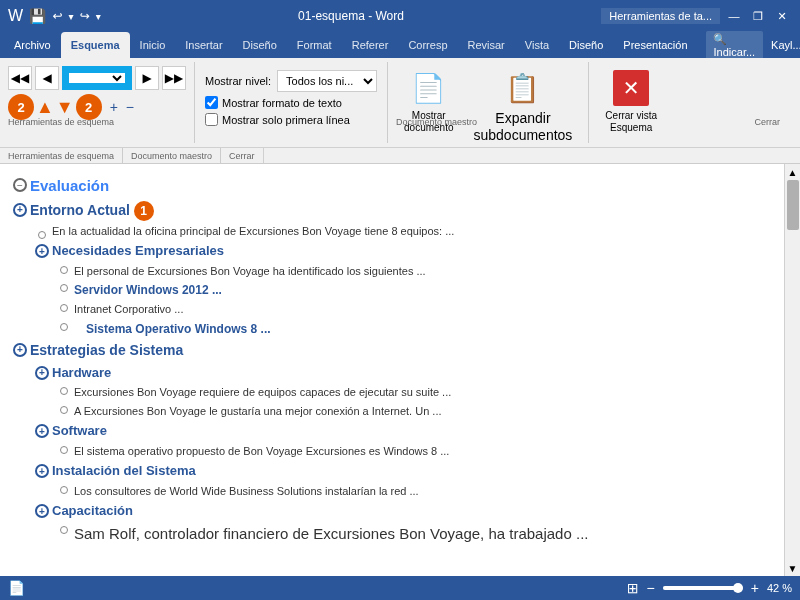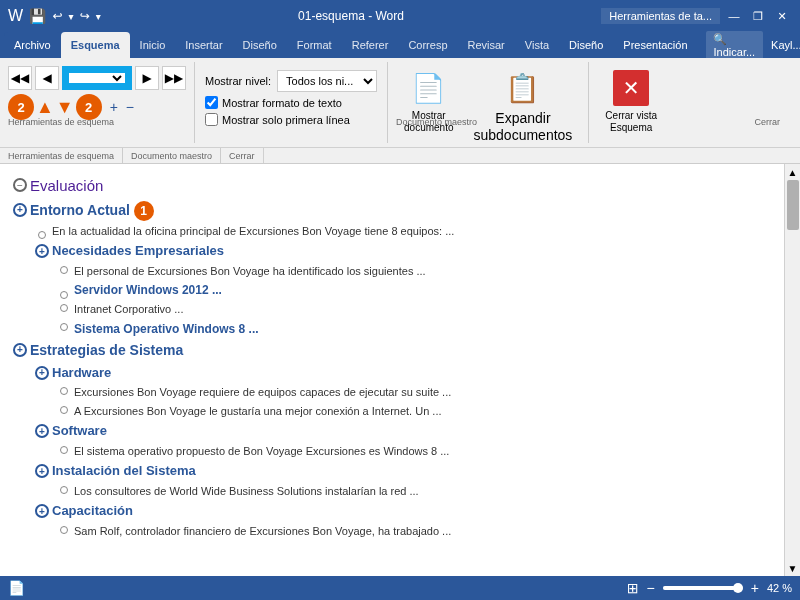--- a/index.html
+++ b/index.html
@@ -317,21 +317,21 @@
     <div class="ribbon-bottom-section" style="padding:0 8px; font-size:9px; color:#666;">Cerrar</div>
   </div>
 
   <div style="flex:1; overflow:hidden; display:flex; background:white;">
     <div class="doc-area" style="flex:1; overflow-y:auto; padding:10px 20px 10px 10px;" id="doc-content">
 
     <div style="display: flex; align-items: flex-start; padding: 1px 0px;">
           <div style="width: 20px; min-width: 20px; display: flex; align-items: center; justify-content: center; margin-top: 3px;">
             <div style="width:14px;height:14px;border:2px solid #666;border-radius:50%;display:flex;align-items:center;justify-content:center;font-size:10px;color:#666;cursor:pointer;">−</div>
           </div>
-          <div style="flex: 1 1 0%; font-size: 15px; color: #4c1d95; font-weight: normal; line-height: 1.5;">Evaluación</div>
+          <div style="flex: 1 1 0%; font-size: 15px; color: #3b82f6; font-weight: bold; line-height: 1.5;">Evaluación</div>
         </div>
         <div style="display: flex; align-items: flex-start; padding: 1px 0px;">
           <div style="width: 20px; min-width: 20px; display: flex; align-items: center; justify-content: center; margin-top: 3px;">
             <div style="width:14px;height:14px;border:2px solid #2b579a;border-radius:50%;display:flex;align-items:center;justify-content:center;font-size:10px;color:#2b579a;font-weight:bold;cursor:pointer;">+</div>
           </div>
           <div style="flex: 1 1 0%; font-size: 14px; color: rgb(43, 87, 154); font-weight: bold; line-height: 1.5;">Entorno Actual <span style="display:inline-flex;align-items:center;justify-content:center;width:20px;height:20px;border-radius:50%;background:#e55b00;color:white;font-weight:bold;font-size:12px;vertical-align:middle;">1</span></div>
         </div>
         <div style="display: flex; align-items: flex-end; padding: 1px 0px 1px 22px;">
           <div style="width: 20px; min-width: 20px; display: flex; align-items: center; justify-content: center; margin-top: 3px;">
             <div style="width:8px;height:8px;border:1.5px solid #888;border-radius:50%;"></div>
@@ -343,33 +343,33 @@
             <div style="width:14px;height:14px;border:2px solid #2b579a;border-radius:50%;display:flex;align-items:center;justify-content:center;font-size:10px;color:#2b579a;font-weight:bold;cursor:pointer;">+</div>
           </div>
           <div style="flex: 1 1 0%; font-size: 13px; color: rgb(43, 87, 154); font-weight: bold; line-height: 1.5;">Necesidades Empresariales</div>
         </div>
         <div style="display: flex; align-items: flex-start; padding: 1px 0px 1px 44px;">
           <div style="width: 20px; min-width: 20px; display: flex; align-items: center; justify-content: center; margin-top: 3px;">
             <div style="width:8px;height:8px;border:1.5px solid #888;border-radius:50%;"></div>
           </div>
           <div style="flex: 1 1 0%; font-size: 11px; color: rgb(51, 51, 51); font-weight: normal; line-height: 1.5;">El personal de Excursiones Bon Voyage ha identificado los siguientes ...</div>
         </div>
-        <div style="display: flex; align-items: flex-end; padding: 1px 0px 1px 44px;">
+        <div style="display: flex; align-items: flex-start; padding: 1px 0px 1px 44px;">
           <div style="width: 20px; min-width: 20px; display: flex; align-items: center; justify-content: center; margin-top: 3px;">
             <div style="width:8px;height:8px;border:1.5px solid #888;border-radius:50%;"></div>
           </div>
           <div style="flex: 1 1 0%; font-size: 12px; color: rgb(43, 87, 154); font-weight: bold; line-height: 1.5;">Servidor Windows 2012   ...</div>
         </div>
         <div style="display: flex; align-items: flex-start; padding: 1px 0px 1px 44px;">
           <div style="width: 20px; min-width: 20px; display: flex; align-items: center; justify-content: center; margin-top: 3px;">
             <div style="width:8px;height:8px;border:1.5px solid #888;border-radius:50%;"></div>
           </div>
           <div style="flex: 1 1 0%; font-size: 11px; color: rgb(51, 51, 51); font-weight: normal; line-height: 1.5;">Intranet Corporativo    ...</div>
         </div>
-        <div style="display: flex; align-items: flex-start; padding: 1px 0px 1px 44px;">
+        <div style="display: flex; align-items: flex-start; padding: 1px 0px 1px 44px; gap: 12px;">
           <div style="width: 20px; min-width: 20px; display: flex; align-items: center; justify-content: center; margin-top: 3px;">
             <div style="width:8px;height:8px;border:1.5px solid #888;border-radius:50%;"></div>
           </div>
           <div style="flex: 1 1 0%; font-size: 12px; color: rgb(43, 87, 154); font-weight: bold; line-height: 1.5;">Sistema Operativo Windows 8   ...</div>
         </div>
         <div style="display: flex; align-items: flex-start; padding: 1px 0px;">
           <div style="width: 20px; min-width: 20px; display: flex; align-items: center; justify-content: center; margin-top: 3px;">
             <div style="width:14px;height:14px;border:2px solid #2b579a;border-radius:50%;display:flex;align-items:center;justify-content:center;font-size:10px;color:#2b579a;font-weight:bold;cursor:pointer;">+</div>
           </div>
           <div style="flex: 1 1 0%; font-size: 14px; color: rgb(43, 87, 154); font-weight: bold; line-height: 1.5;">Estrategias de Sistema</div>
@@ -419,21 +419,21 @@
         <div style="display: flex; align-items: flex-start; padding: 1px 0px 1px 22px;">
           <div style="width: 20px; min-width: 20px; display: flex; align-items: center; justify-content: center; margin-top: 3px;">
             <div style="width:14px;height:14px;border:2px solid #2b579a;border-radius:50%;display:flex;align-items:center;justify-content:center;font-size:10px;color:#2b579a;font-weight:bold;cursor:pointer;">+</div>
           </div>
           <div style="flex: 1 1 0%; font-size: 13px; color: rgb(43, 87, 154); font-weight: bold; line-height: 1.5;">Capacitación</div>
         </div>
         <div style="display: flex; align-items: flex-start; padding: 1px 0px 1px 44px;">
           <div style="width: 20px; min-width: 20px; display: flex; align-items: center; justify-content: center; margin-top: 3px;">
             <div style="width:8px;height:8px;border:1.5px solid #888;border-radius:50%;"></div>
           </div>
-          <div style="flex: 1 1 0%; font-size: 11px; color: rgb(51, 51, 51); font-weight: normal; line-height: 1.5;">Sam Rolf, controlador financiero de Excursiones Bon Voyage, ha trabajado ...</div>
+          <div style="flex: 1 1 0%; font-size: 15px; color: rgb(51, 51, 51); font-weight: normal; line-height: 1.5;">Sam Rolf, controlador financiero de Excursiones Bon Voyage, ha trabajado ...</div>
         </div>
       </div>
     <div style="width:16px; background:#f0f0f0; border-left:1px solid #d0d0d0; display:flex; flex-direction:column;">
       <div style="height:16px; display:flex; align-items:center; justify-content:center; cursor:pointer; font-size:10px;">▲</div>
       <div style="flex:1; position:relative;">
         <div style="width:12px; height:50px; background:#b0b0b0; border-radius:2px; margin:0 2px;"></div>
       </div>
       <div style="height:16px; display:flex; align-items:center; justify-content:center; cursor:pointer; font-size:10px;">▼</div>
     </div>
   </div>

